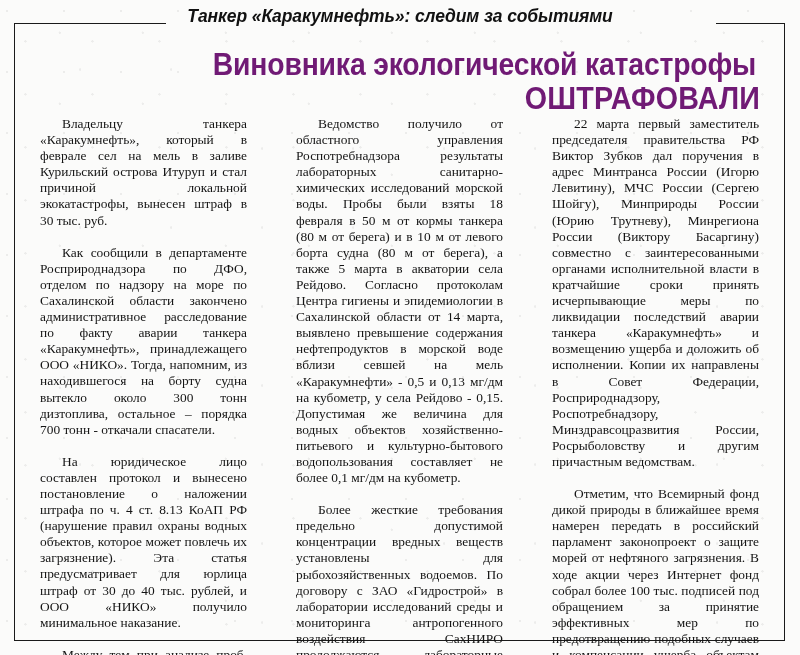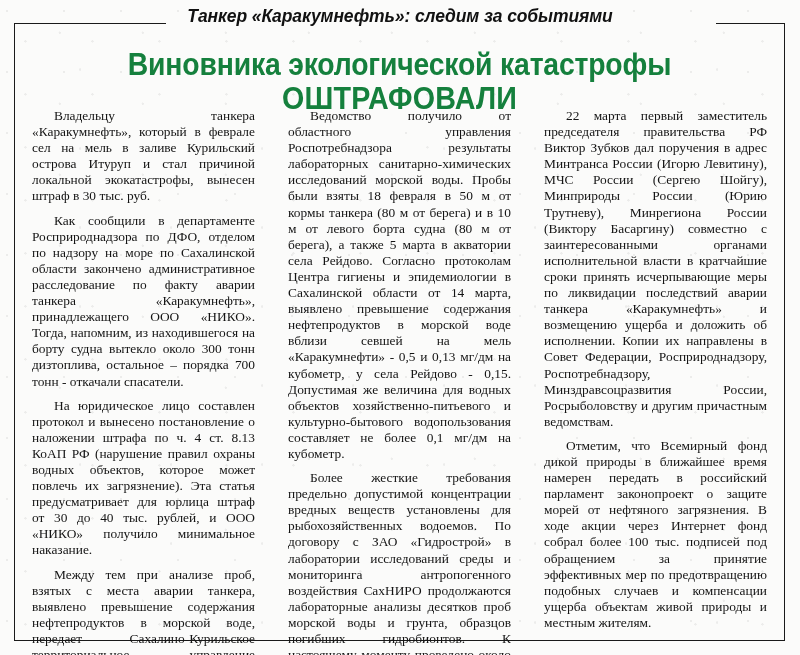--- a/index.html
+++ b/index.html
@@ -71,24 +71,24 @@
     display: inline-block;
     padding: 0 4px;
   }
 
   
   .headline {
     position: absolute;
     left: 16px;
     top: 26px;
     width: 767px;
-    text-align: center;
+    text-align: right;
     font-family: "Liberation Sans", "DejaVu Sans", sans-serif;
     font-weight: bold;
-    color: #15803d;
+    color: #701a75;
   }
   .headline-line1 {
     display: block;
     font-size: 30.5px;
     line-height: 34px;
     transform: scaleX(0.93);
     transform-origin: center top;
     letter-spacing: -0.2px;
     white-space: nowrap;
   }
@@ -117,21 +117,21 @@
     width: 239px;
     flex: 0 0 239px;
     font-size: 13.4px;
     line-height: 16.1px;
     text-align: justify;
     text-justify: inter-word;
     hyphens: manual;
     color: #141414;
   }
   .col p {
-    margin: 8px;
+    margin: 16px;
     text-indent: 22px;
   }
   .col p + p {
     margin-top: 0px;
   }
   .signature {
     margin: 0;
     text-indent: 0;
     text-align: right;
     font-weight: bold;

